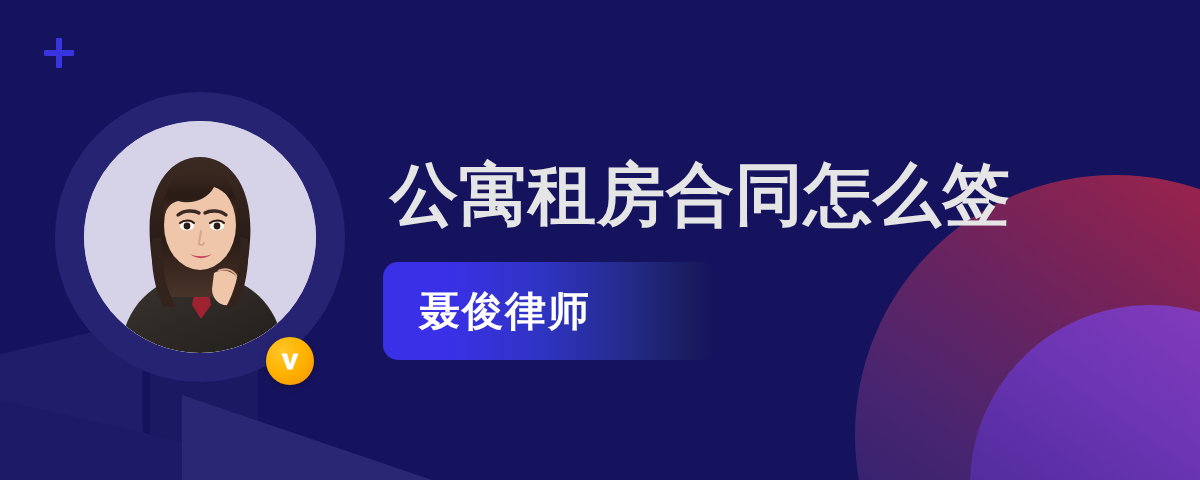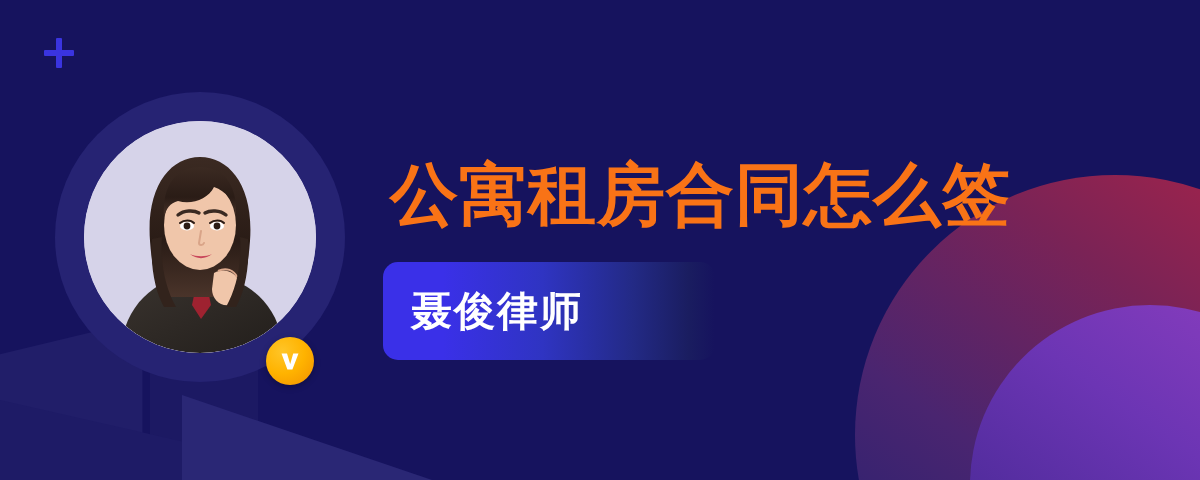--- a/index.html
+++ b/index.html
@@ -112,34 +112,34 @@
   .verified-badge svg { width: 28px; height: 28px; display: block; }
 
   
   .title {
     position: absolute;
     left: 390px; top: 160px;
     font-size: 68px;
     font-weight: 700;
     letter-spacing: 1px;
     line-height: 1;
-    color: #f97316;
+    color: #e5e5e5;
     white-space: nowrap;
   }
   .name-badge {
     position: absolute;
     left: 383px; top: 262px;
     width: 332px; height: 98px;
     border-radius: 15px;
     background: linear-gradient(90deg, #3a30e8 0%, #3a30e8 18%, #2f34c2 48%, #232a86 75%, #1a1d60 92%, rgba(22,19,94,0) 100%);
     display: flex;
     align-items: center;
   }
   .name-badge-label {
-    margin-left: 28px;
+    margin-left: 36px;
     font-size: 41px;
     font-weight: 700;
     letter-spacing: 2px;
     color: #ffffff;
     white-space: nowrap;
   }
 </style>
 </head>
 <body>
 

